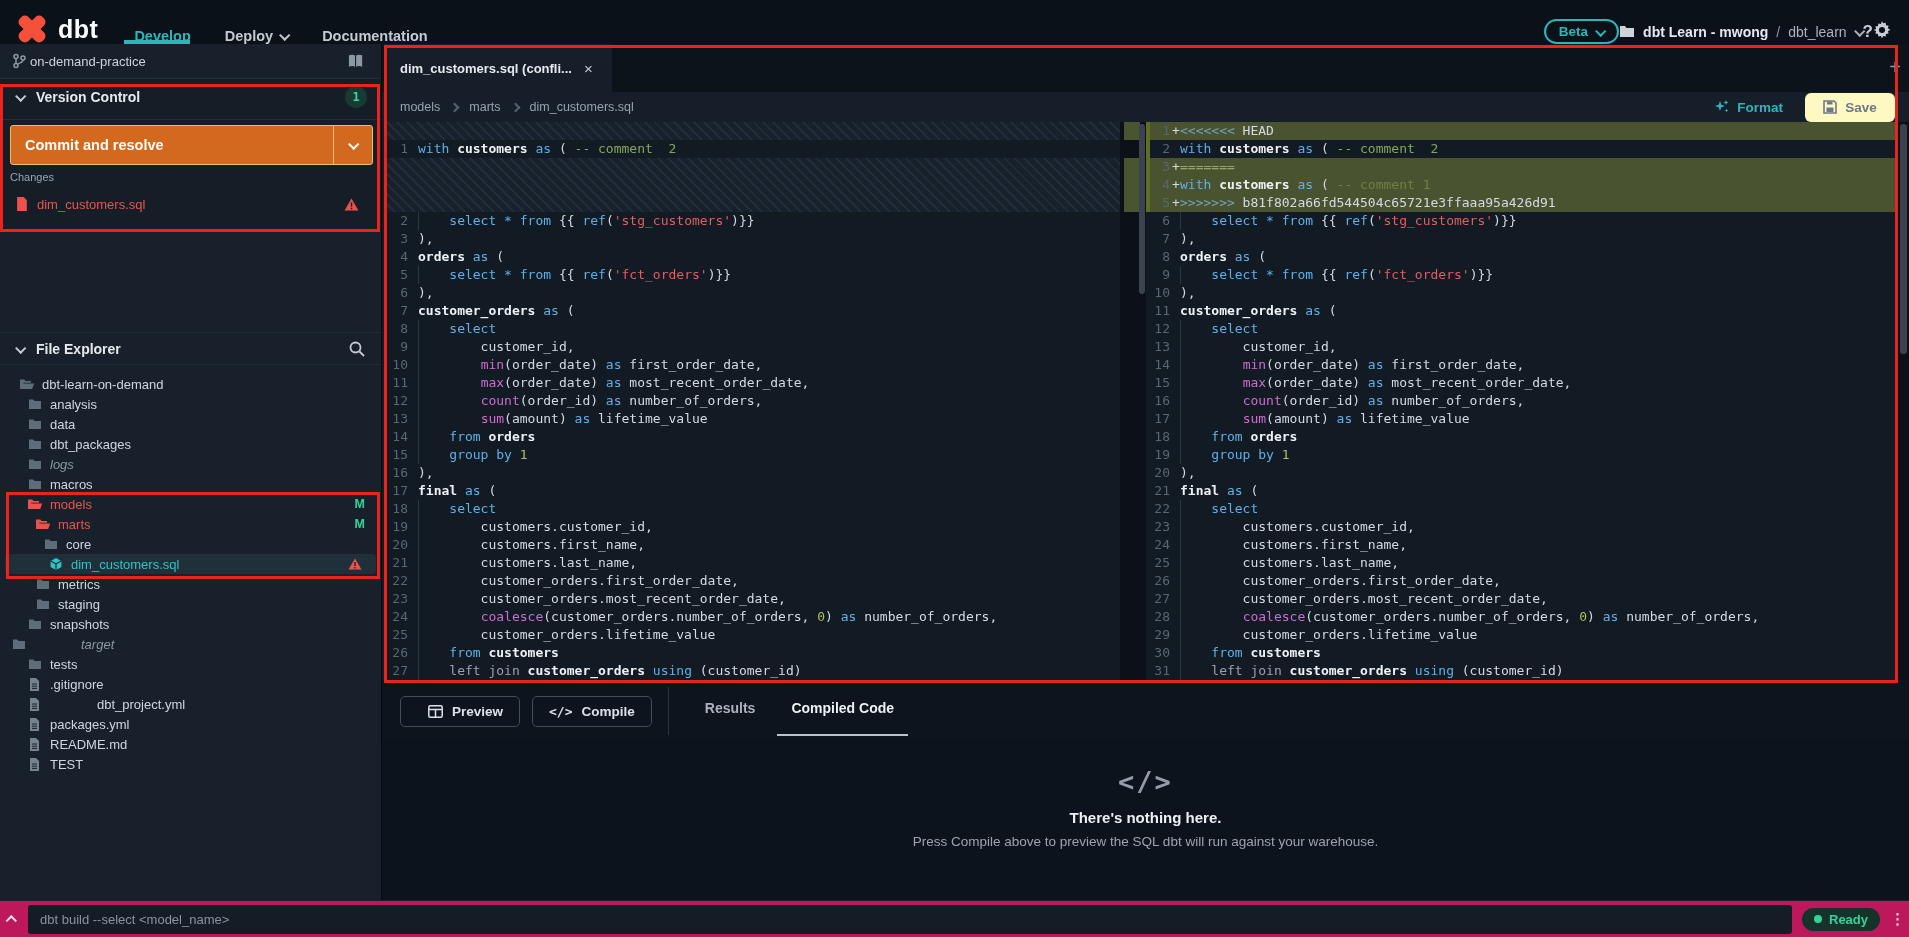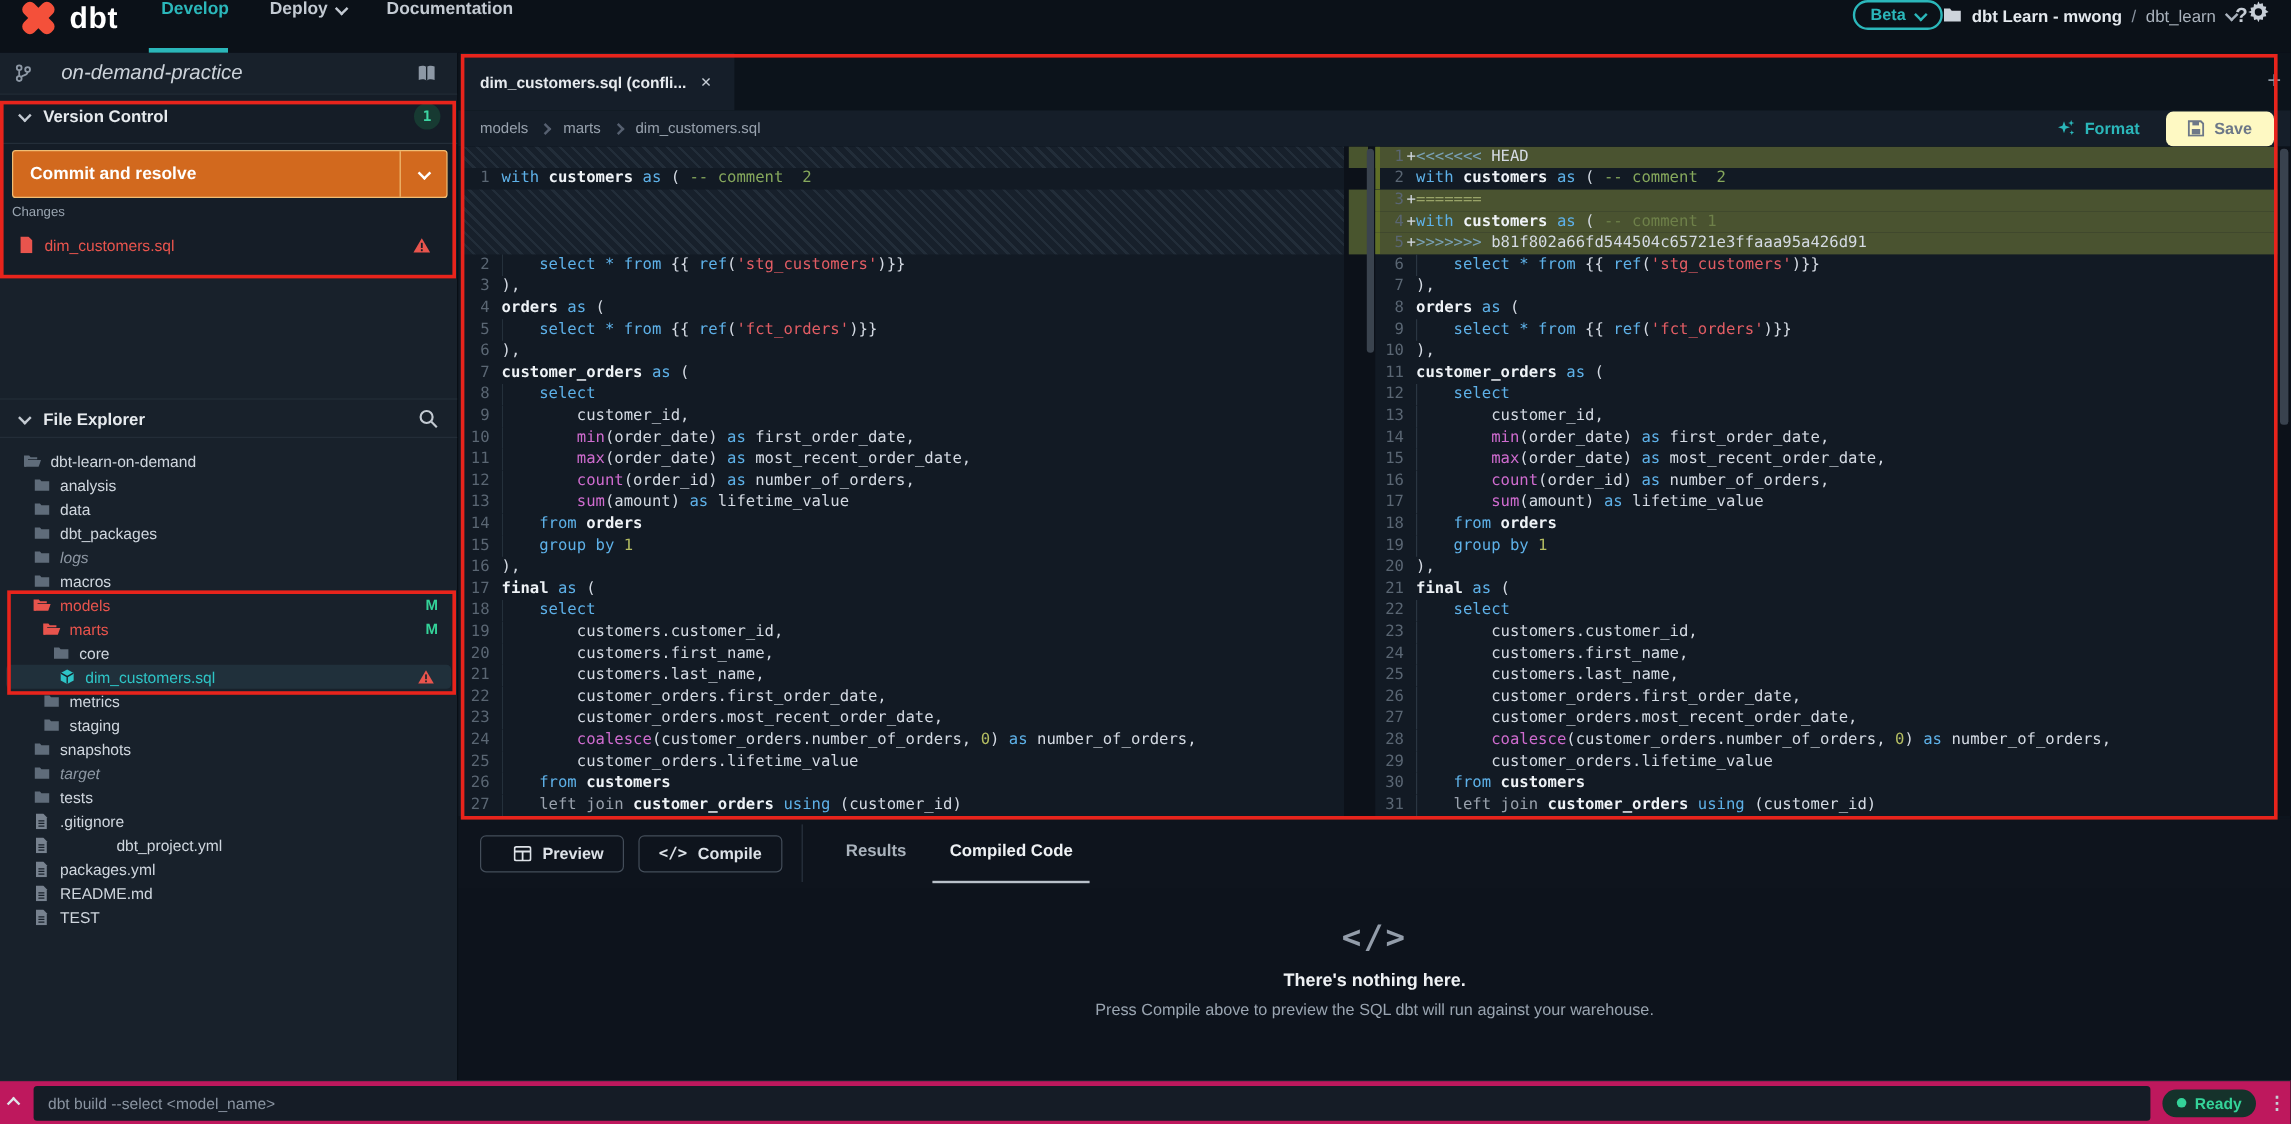--- a/index.html
+++ b/index.html
@@ -1,19 +1,19 @@
 <!DOCTYPE html>
 <html><head>
 <meta charset="utf-8">
 <style>
   html,body{margin:0;padding:0;background:#05080c;}
   #app{position:relative;width:1909px;height:937px;overflow:hidden;background:#0d141d;
        font-family:"Liberation Sans",sans-serif;color:#d5dbe2;}
   
-  .topnav{position:absolute;top:0;left:0;width:1909px;height:44px;background:#0b1118;display:flex;align-items:flex-start;}
+  .topnav{position:absolute;top:0;left:0;width:1909px;height:44px;background:#0b1118;display:flex;align-items:flex-end;}
   .logo-wrap{display:flex;align-items:center;margin-left:16px;}
   .logo{width:32px;height:30px;position:relative;}
   .logo span{position:absolute;left:10px;top:-1px;width:12px;height:32px;background:#f4503a;border-radius:5px;}
   .logo span.l1{transform:rotate(45deg);}
   .logo span.l3{transform:rotate(-45deg);}
   .brand{color:#fff;font-size:25px;font-weight:bold;margin-left:10px;letter-spacing:.5px;}
   .navitems{display:flex;align-items:center;margin-left:36px;gap:34px;}
   .navitem{font-size:14.5px;font-weight:bold;color:#c3cad2;display:flex;align-items:center;gap:7px;cursor:pointer;}
   .navitem.active{color:#2bb7ba;}
   .nav-underline{position:absolute;left:124px;top:40px;width:66px;height:4px;background:#2bb7ba;}
@@ -22,21 +22,21 @@
   .proj{display:flex;align-items:center;gap:8px;font-size:14px;}
   .proj .pname{color:#e4e9ee;font-weight:bold;}
   .proj .psep{color:#8a94a1;}
   .proj .penv{color:#aab3bd;}
   .icon-txt{color:#c7ced6;font-weight:bold;font-size:17px;cursor:pointer;}
   .chev{display:inline-block;width:6px;height:6px;border-right:2px solid currentColor;border-bottom:2px solid currentColor;transform:rotate(45deg) translateY(-1px);}
   .chev.r{transform:rotate(-45deg);}
   
   .sidebar{position:absolute;top:44px;left:0;width:381px;height:856px;background:#18212b;border-right:1px solid #060b11;}
   .branch-row{position:absolute;top:0;left:0;width:100%;height:34px;display:flex;align-items:center;border-bottom:1px solid #242e39;}
-  .branch-name{font-size:17px;color:#ccd3da;margin-left:24px;font-style:italic;}
+  .branch-name{font-size:13px;color:#ccd3da;margin-left:3px;}
   .vc-panel{position:absolute;top:35px;left:0;width:100%;height:153px;background:#151d27;}
   .sec-header{display:flex;align-items:center;height:36px;font-size:14px;font-weight:bold;color:#e6eaee;}
   .sec-header .chev{margin:0 12px 0 16px;color:#c3cad2;}
   .vc-badge{margin-left:auto;margin-right:14px;width:22px;height:22px;border-radius:50%;background:#173a32;color:#3dd6a3;
             font-size:12px;font-weight:bold;display:flex;align-items:center;justify-content:center;font-family:"DejaVu Sans Mono",monospace;}
   .vc-divider{height:1px;background:#242e39;margin-top:4px;}
   .commit-btn{position:absolute;top:46px;left:10px;width:361px;height:38px;background:#d2691e;border:1px solid #f0bd74;border-radius:3px;
               display:flex;align-items:center;cursor:pointer;}
   .commit-label{color:#fff;font-size:14.5px;font-weight:bold;margin-left:14px;}
   .commit-caret{margin-left:auto;width:38px;height:100%;border-left:1px solid #f0bd74;display:flex;align-items:center;justify-content:center;color:#fff;}
@@ -341,21 +341,21 @@
           <span class="tlabel">staging</span>
         </div>
         <div class="tree-row" style="padding-left: 26px;">
           <span class="ticon ic-gray">
             <svg width="14" height="12" viewBox="0 0 14 12">
               <path d="M1 1.5h4.3l1.2 1.6H13V11H1z" fill="currentColor"></path>
             </svg>
           </span>
           <span class="tlabel">snapshots</span>
         </div>
-        <div class="tree-row ital" style="padding-left: 26px;">
+        <div class="tree-row ital" style="padding-left: 10px; gap: 47px;">
           <span class="ticon ic-gray">
             <svg width="14" height="12" viewBox="0 0 14 12">
               <path d="M1 1.5h4.3l1.2 1.6H13V11H1z" fill="currentColor"></path>
             </svg>
           </span>
           <span class="tlabel">target</span>
         </div>
         <div class="tree-row" style="padding-left: 26px;">
           <span class="ticon ic-gray">
             <svg width="14" height="12" viewBox="0 0 14 12">

